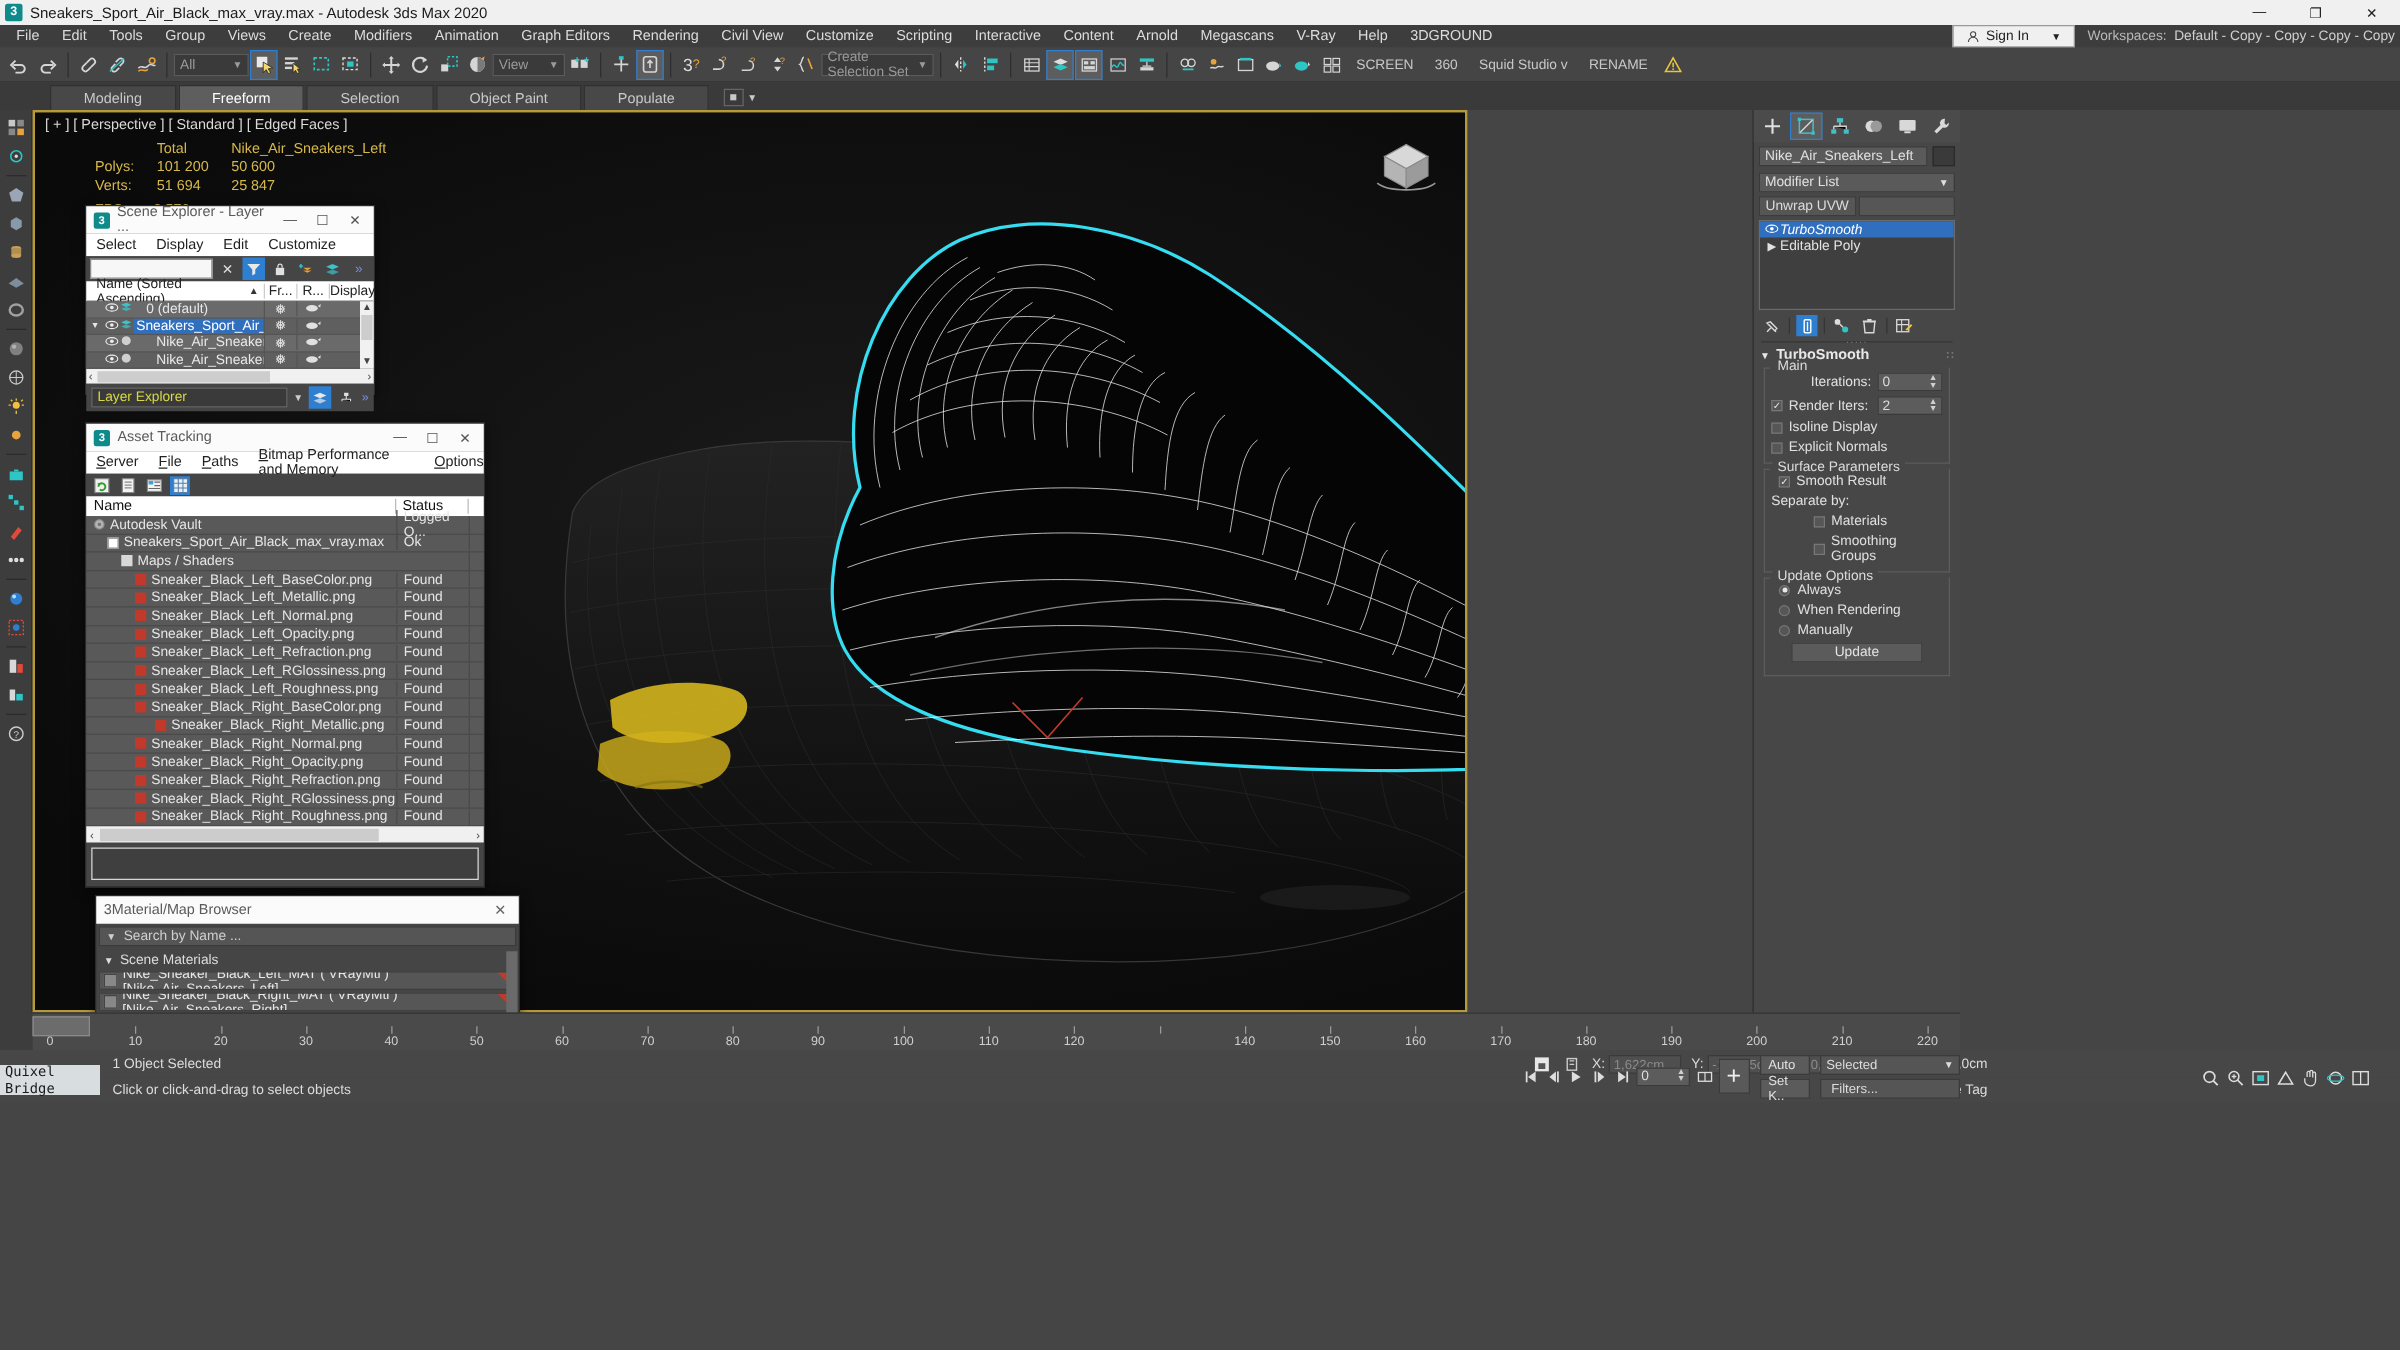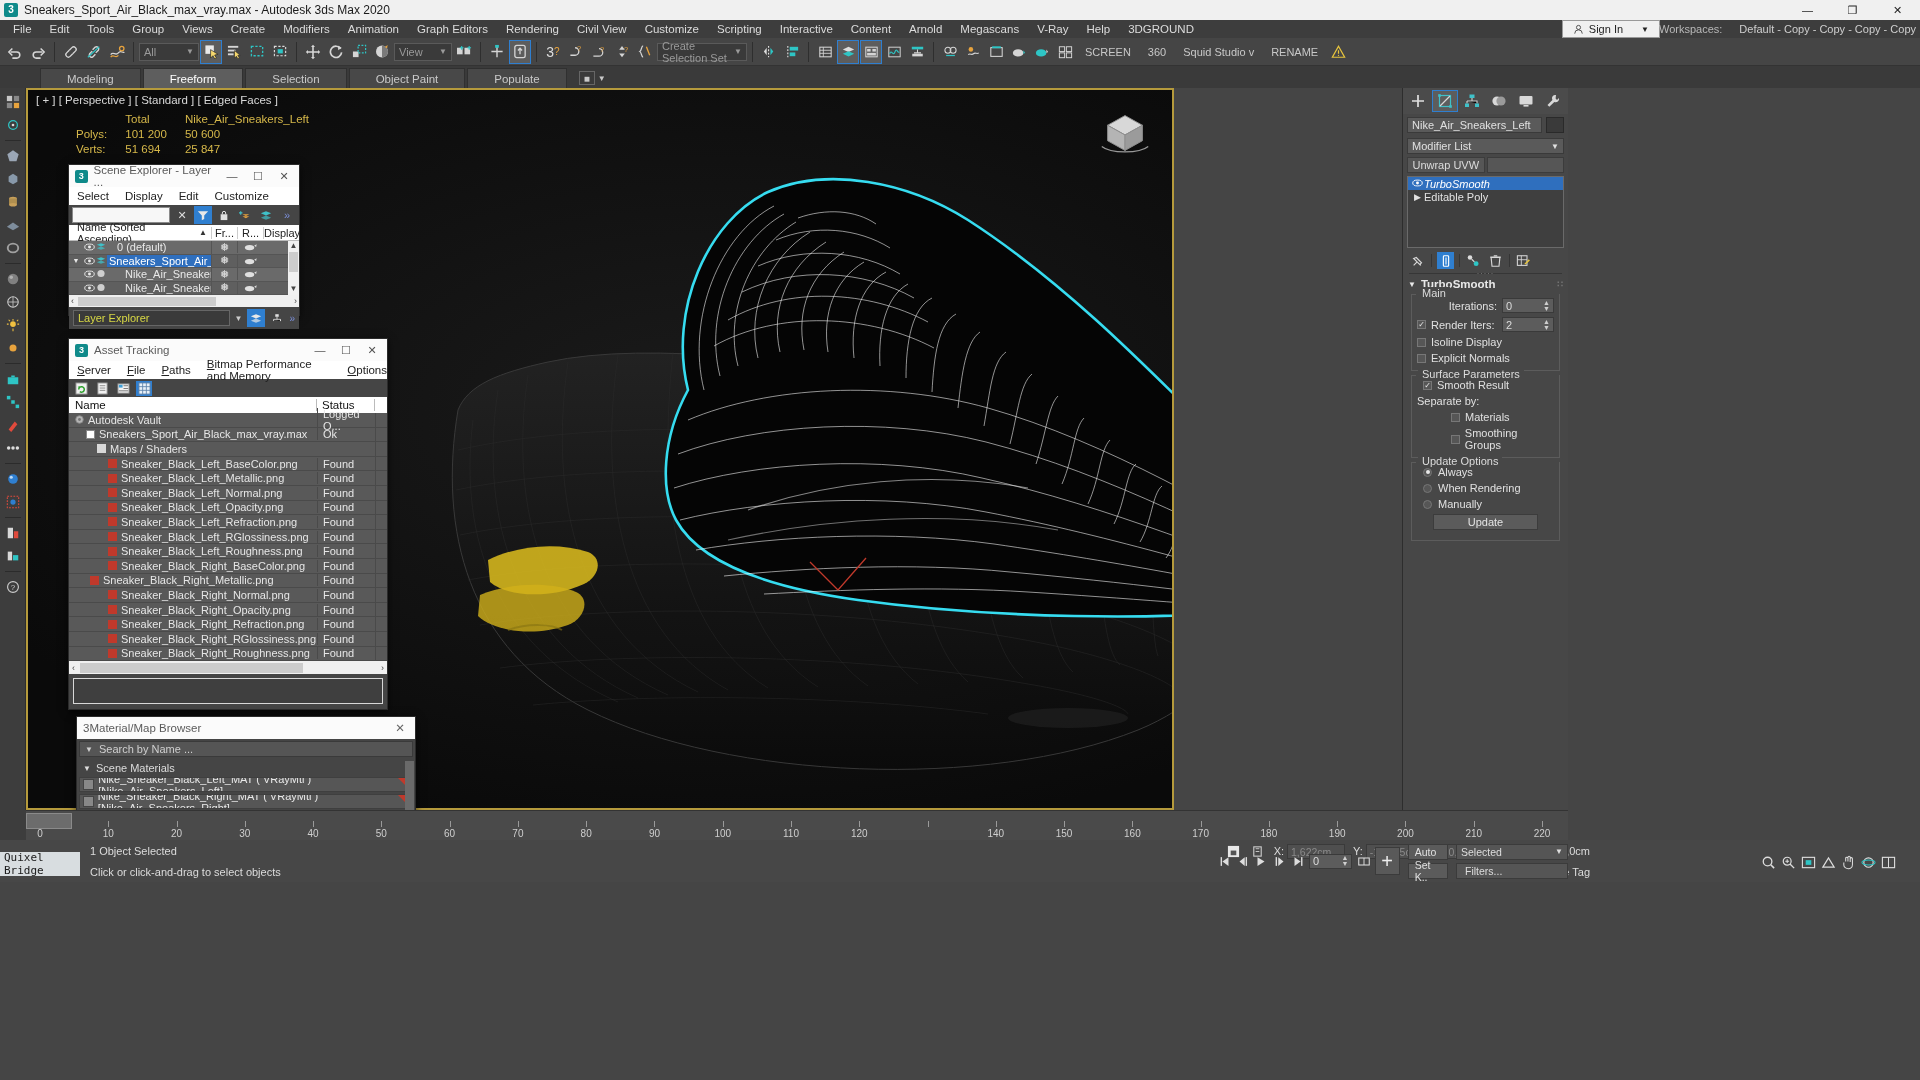--- a/index.html
+++ b/index.html
@@ -20,21 +20,21 @@
     font-size:11px; color:#222; }
 
   
   .menubar { position:absolute; left:0; top:20px; width:1920px; height:18px;
     background:#3d3d3d; display:flex; align-items:center; padding-left:4px; }
   .menubar .mi { padding:0 9px; height:18px; line-height:18px; font-size:11.5px; color:#dcdcdc; }
   .signin { position:absolute; right:260px; top:20px; height:18px; background:#f0f0f0; color:#222;
     display:flex; align-items:center; padding:0 10px; font-size:11px; border:1px solid #999; }
   .signin .chev { margin-left:18px; font-size:8px; }
   .wkspc { position:absolute; right:4px; top:20px; height:18px; display:flex; align-items:center;
-    font-size:11px; color:#cfcfcf; gap:17px; }
+    font-size:11px; color:#cfcfcf; gap:6px; }
   .wkspc .lbl { color:#b8b8b8; }
 
   
   .toolbar { position:absolute; left:0; top:38px; width:1920px; height:28px;
     background:#454545; display:flex; align-items:center; padding-left:4px; gap:1px;
     border-bottom:1px solid #333; }
   .tbi { width:22px; height:24px; display:flex; align-items:center; justify-content:center;
     color:#d5d5d5; font-size:14px; position:relative; }
   .tbi.sel { background:#5d5d5d; border:1px solid #2f7fd0; }
   .tbi svg { display:block; }
@@ -1112,21 +1112,21 @@
           </div>
           <div class="at-row">
             <span class="c-name" style="padding-left:39px">
               <span class="dot png"></span>
               <span>Sneaker_Black_Right_BaseColor.png</span>
             </span>
             <span class="c-status">Found</span>
             <span class="c-end"></span>
           </div>
           <div class="at-row">
-            <span class="c-name" style="padding-left:21px">
+            <span class="c-name" style="padding-left:55px">
               <span class="dot png"></span>
               <span>Sneaker_Black_Right_Metallic.png</span>
             </span>
             <span class="c-status">Found</span>
             <span class="c-end"></span>
           </div>
           <div class="at-row">
             <span class="c-name" style="padding-left:39px">
               <span class="dot png"></span>
               <span>Sneaker_Black_Right_Normal.png</span>

